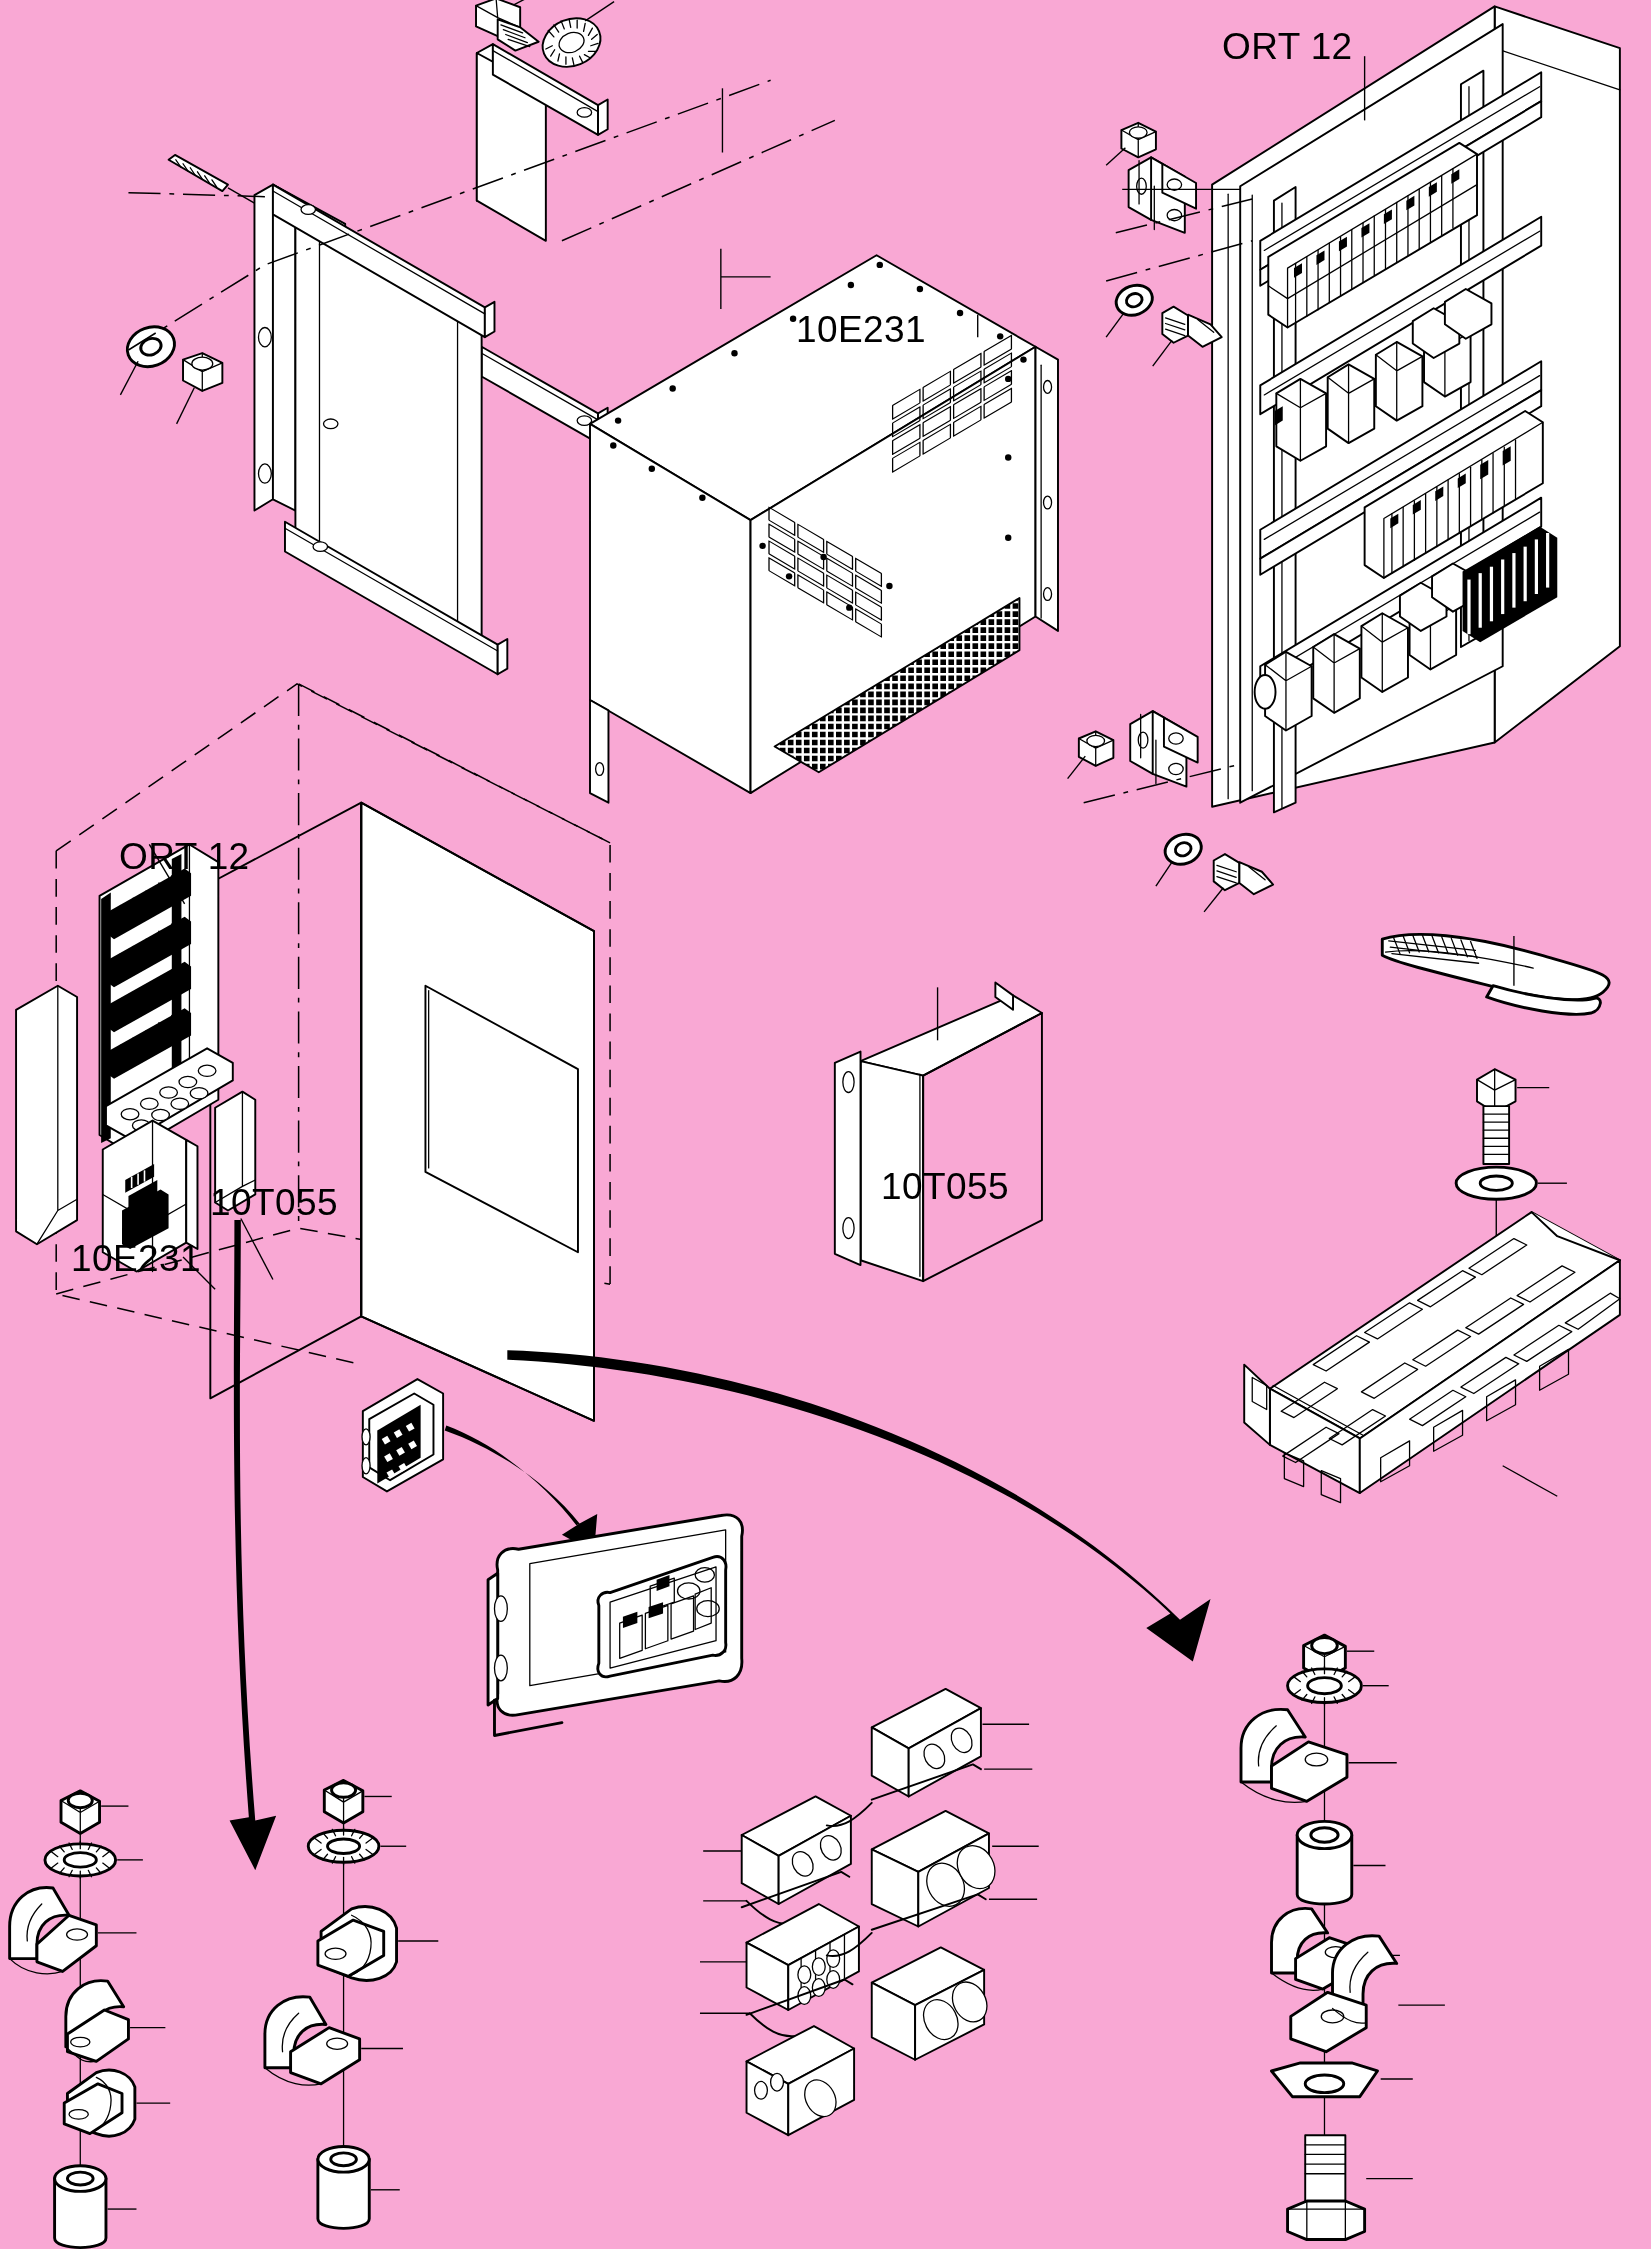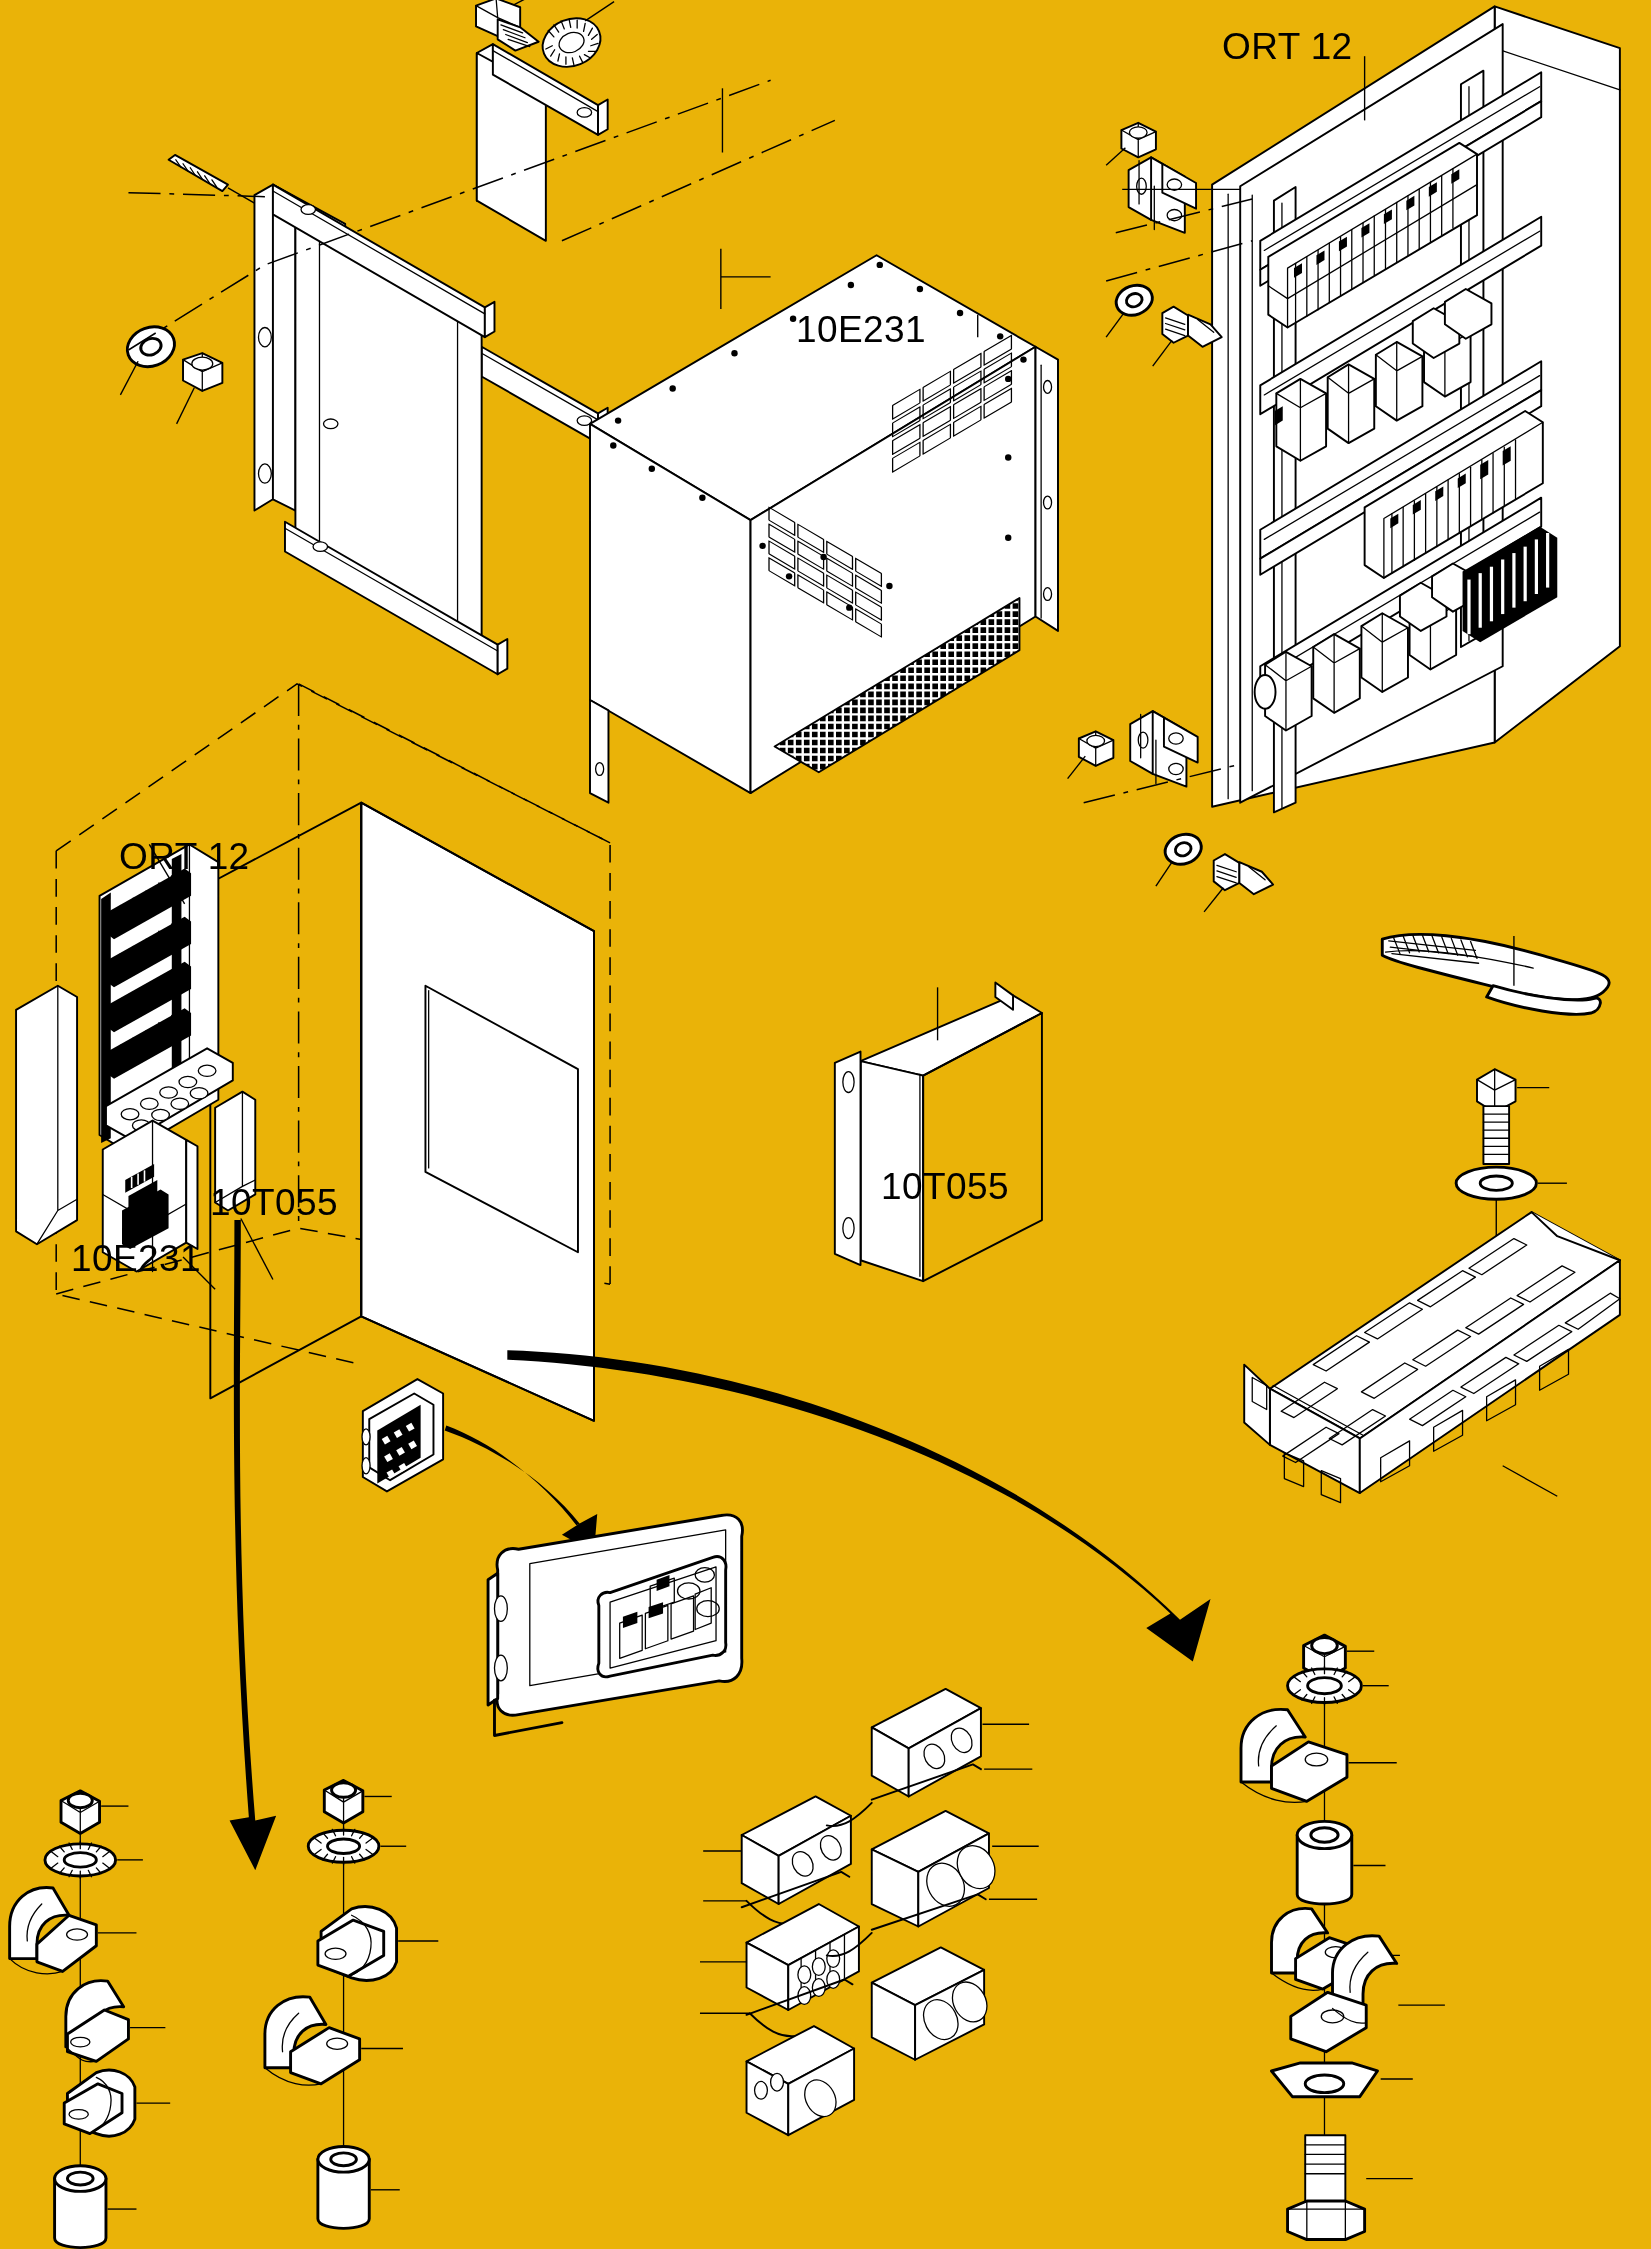--- a/index.html
+++ b/index.html
@@ -1,18 +1,18 @@
 <!DOCTYPE html>
 <html style="font-size:13px"><head>
 <meta charset="utf-8">
 <title>Exploded Assembly Diagram</title>
 <style>
   html,body{margin:0;padding:0;background:#ffffff;}
   body{font-family:"Liberation Sans",sans-serif;}
-  #sheet{position:relative;width:1652px;height:2250px;background:#eab308;overflow:hidden;}
+  #sheet{position:relative;width:1652px;height:2250px;background:#f9a8d4;overflow:hidden;}
   #sheet svg{position:absolute;top:0;left:0;width:1652px;height:2250px;}
   .lbl{position:absolute;font-family:"Liberation Sans",sans-serif;font-size:37px;
        color:#000;white-space:nowrap;letter-spacing:0.4px;}
 </style>
 </head>
 <body>
 
 <div id="sheet">
 
 <svg viewBox="0 0 2058 2803" xmlns="http://www.w3.org/2000/svg">

